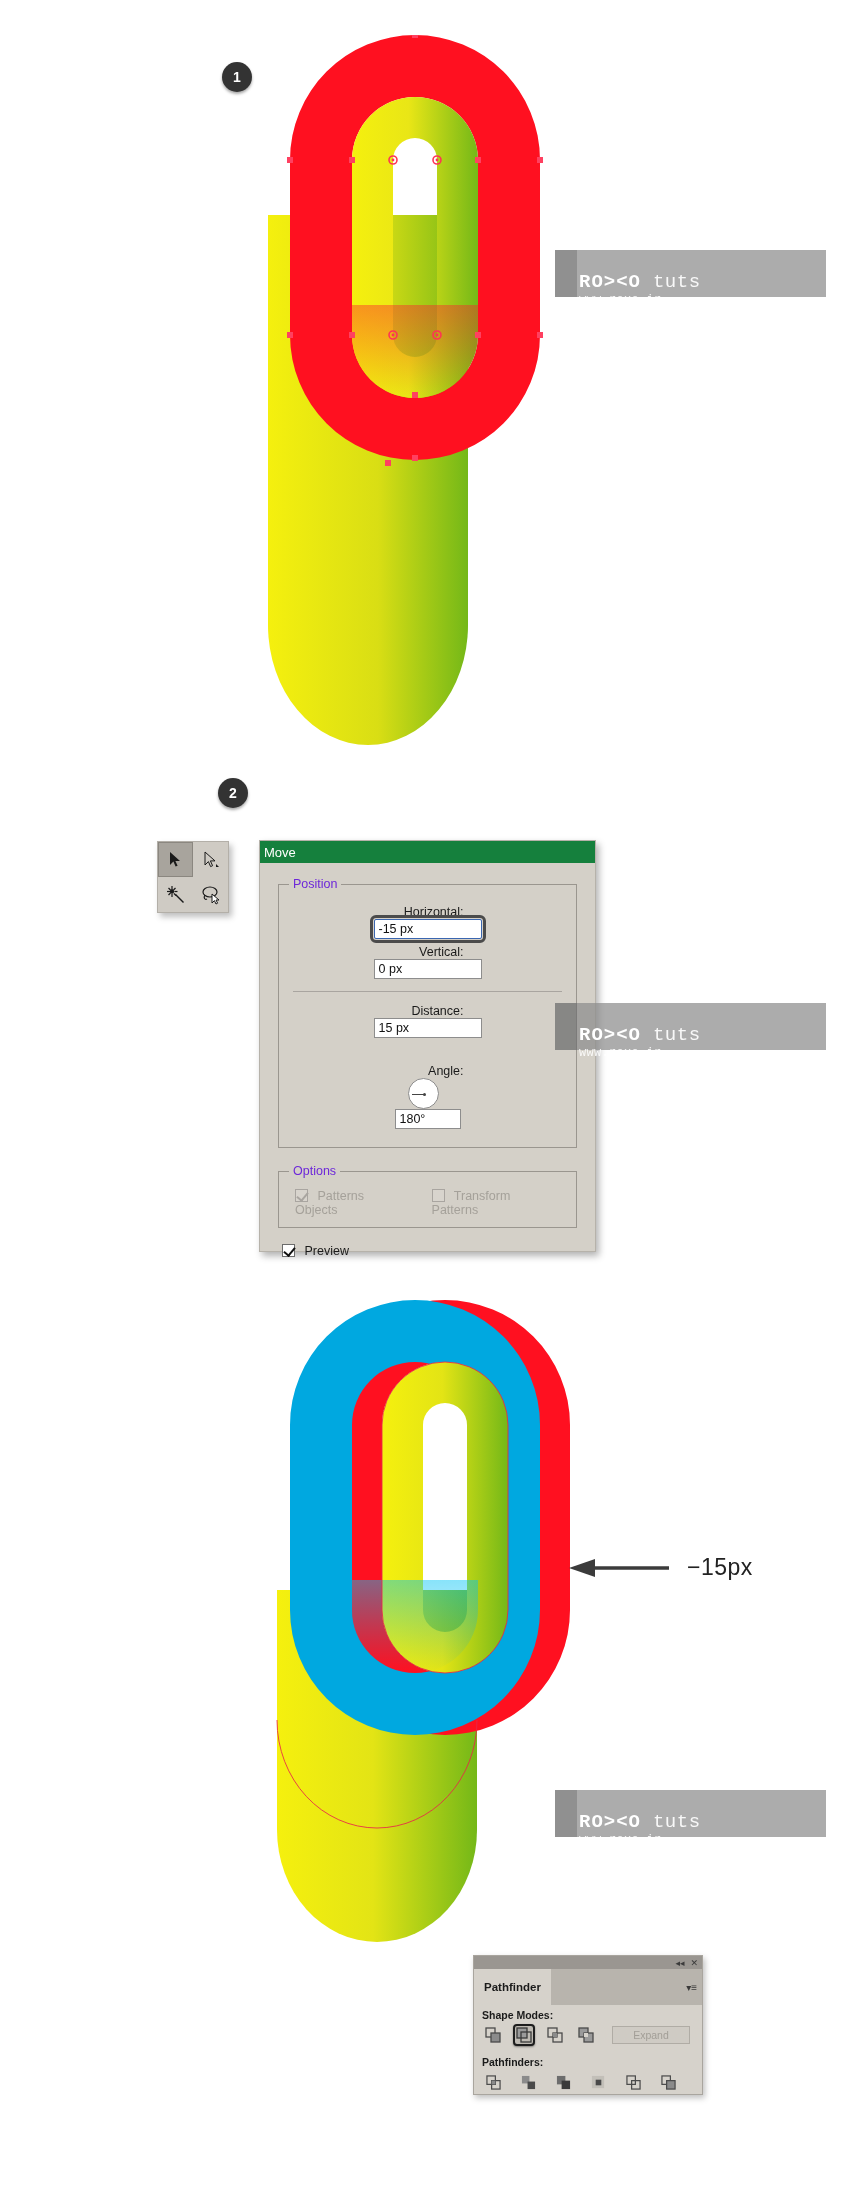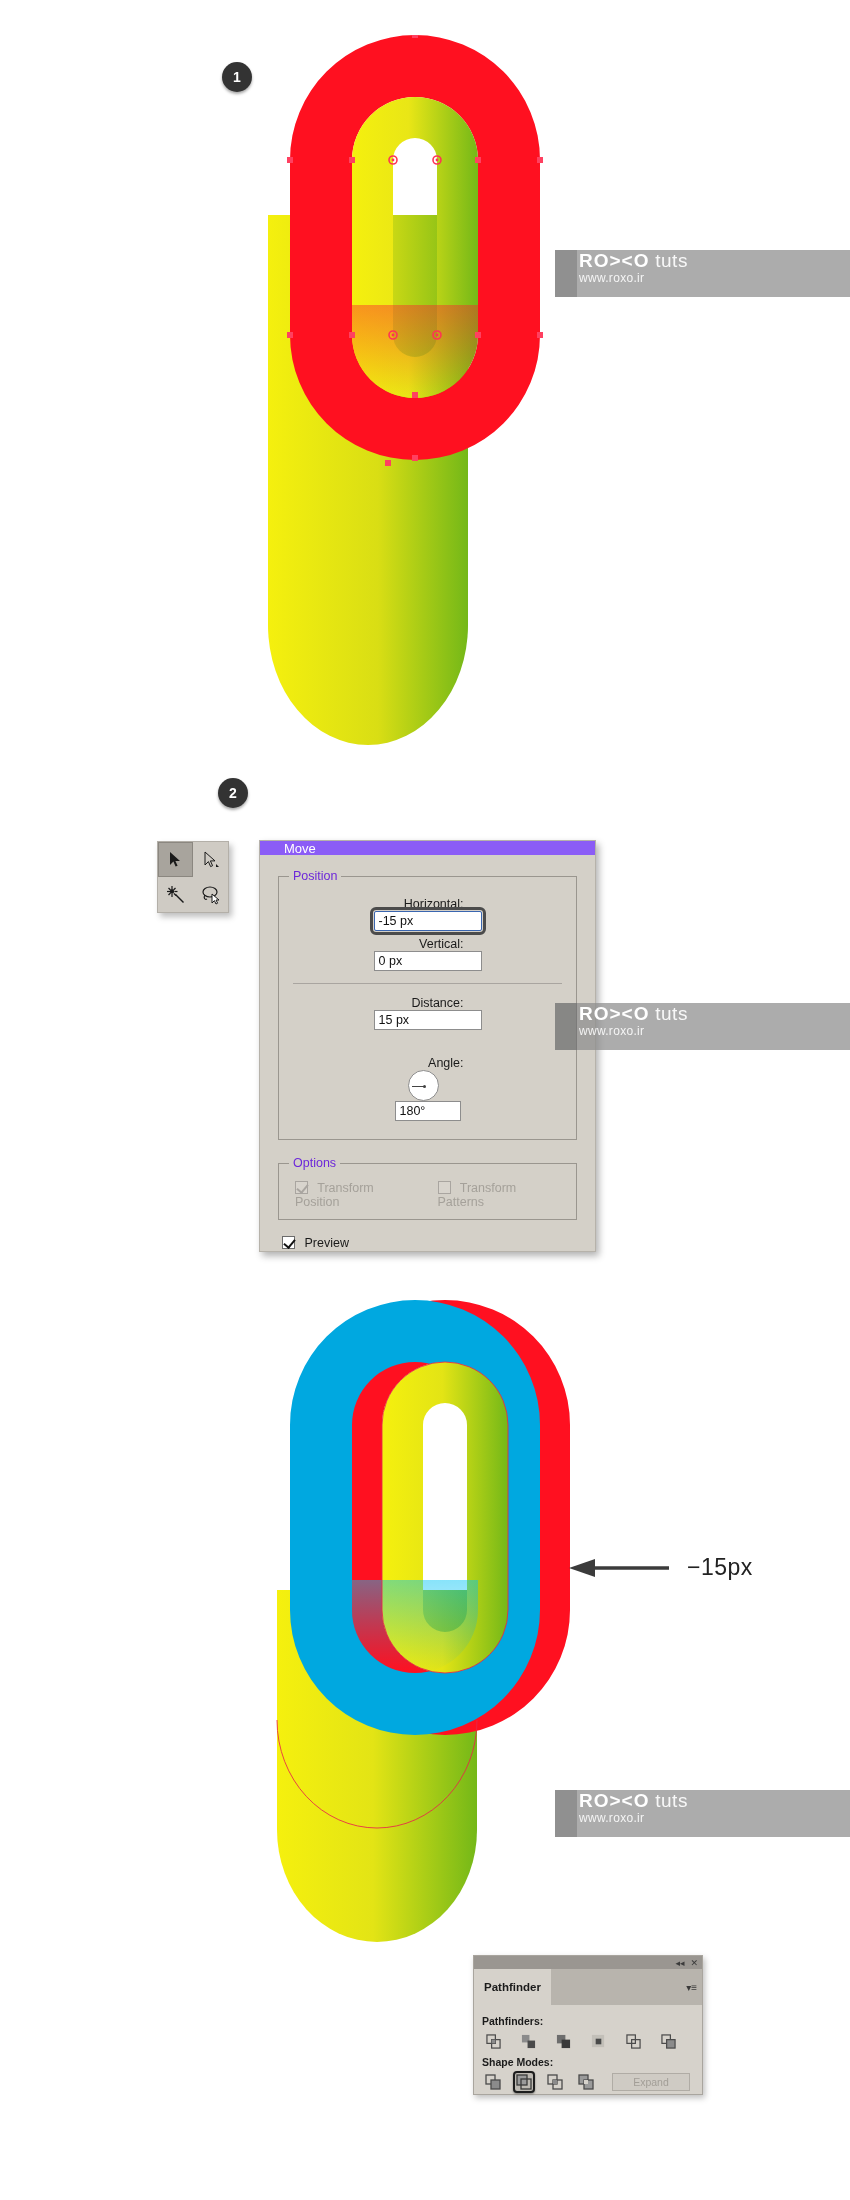--- a/index.html
+++ b/index.html
@@ -21,26 +21,27 @@
     font-size:14px;font-weight:bold;
     display:flex;align-items:center;justify-content:center;
     box-shadow:0 2px 3px rgba(0,0,0,.35);
     z-index:40;
   }
 
   
   .watermark{
     position:absolute;
     left:555px;
-    width:295px;
+    width:271px;
     height:47px;
     background:rgba(140,140,140,.72);
     z-index:60;
-    padding:0 0 0 24px;
+    padding:22px 0 0 24px;
     color:#ffffff;
+    font-family:Liberation Mono, monospace;
   }
   .wm-tab{
     position:absolute;
     left:0px; top:0px;
     width:22px;height:47px;
     background:rgba(80,80,80,.30);
   }
   .wm-line1{
     font-size:19px;
     letter-spacing:.5px;
@@ -66,25 +67,25 @@
     left:259px; top:840px;
     width:337px; height:412px;
     background:#d4d0c8;
     border:1px solid #b6b2aa;
     box-shadow:3px 4px 7px rgba(0,0,0,.30);
     z-index:50;
     font-size:12.5px;
     color:#1a1a1a;
   }
   .dialog-title{
-    height:14px;
-    background:#8b5cf6;
+    height:22px;
+    background:#15803d;
     color:#ffffff;
     display:flex;align-items:center;
-    padding-left:24px;
+    padding-left:4px;
     font-size:13px;
   }
   .dialog-body{ padding:14px 18px 0 18px; position:relative;}
   fieldset.group{
     border:1px solid #9a968f;
     margin:0 0 16px 0;
     padding:8px 10px 12px 10px;
   }
   fieldset.group legend{
     padding:0 4px; font-size:12.5px; color:#6d28d9;
@@ -408,21 +409,21 @@
         </div>
         <input class="tf" style="width: 66px;" type="text" value="180°">
       </div>
     </fieldset>
 
     <fieldset class="group" style="padding-bottom:8px;">
       <legend>Options</legend>
       <div class="opt-inline">
         <span>
           <span class="chk dis checked"></span>
-          <span class="disabled-text">Transform Position</span>
+          <span class="disabled-text">Patterns Objects</span>
         </span>
         <span>
           <span class="chk dis"></span>
           <span class="disabled-text">Transform Patterns</span>
         </span>
       </div>
     </fieldset>
 
     <div class="preview-row">
       <span class="chk checked"></span>
@@ -527,20 +528,53 @@
     <span>◂◂</span>
     <span>✕</span>
   </div>
   <div class="pf-tabbar">
     <div class="pf-tab">Pathfinder</div>
     <div class="pf-tabfill">
       <span style="font-size:10px;color:#3a3a3a;">▾≡</span>
     </div>
   </div>
 
+  <div class="pf-section">
+    <div class="pf-label">Shape Modes:</div>
+    <div class="pf-icons">
+      <div class="pf-ico">
+        <svg width="16" height="16" viewBox="0 0 16 16">
+          <rect x="1" y="1" width="9" height="9" fill="none" stroke="#4a4a4a" stroke-width="1.3"></rect>
+          <rect x="6" y="6" width="9" height="9" fill="#8b8b8b" stroke="#4a4a4a" stroke-width="1.3"></rect>
+        </svg>
+      </div>
+      <div class="pf-ico selected">
+        <svg width="16" height="16" viewBox="0 0 16 16">
+          <rect x="1" y="1" width="10" height="10" fill="#9a9a9a" stroke="#3a3a3a" stroke-width="1.3"></rect>
+          <rect x="5" y="5" width="10" height="10" fill="none" stroke="#3a3a3a" stroke-width="1.3"></rect>
+        </svg>
+      </div>
+      <div class="pf-ico">
+        <svg width="16" height="16" viewBox="0 0 16 16">
+          <rect x="1" y="1" width="9" height="9" fill="none" stroke="#4a4a4a" stroke-width="1.3"></rect>
+          <rect x="6" y="6" width="9" height="9" fill="none" stroke="#4a4a4a" stroke-width="1.3"></rect>
+          <rect x="6" y="6" width="4" height="4" fill="#8b8b8b"></rect>
+        </svg>
+      </div>
+      <div class="pf-ico">
+        <svg width="16" height="16" viewBox="0 0 16 16">
+          <rect x="1" y="1" width="9" height="9" fill="#9a9a9a" stroke="#4a4a4a" stroke-width="1.3"></rect>
+          <rect x="6" y="6" width="9" height="9" fill="#9a9a9a" stroke="#4a4a4a" stroke-width="1.3"></rect>
+          <rect x="6" y="6" width="4" height="4" fill="#d6d2cb"></rect>
+        </svg>
+      </div>
+      <div class="pf-expand">Expand</div>
+    </div>
+  </div>
+
   <div class="pf-section" style="margin-top:6px;">
     <div class="pf-label">Pathfinders:</div>
     <div class="pf-icons" style="gap:13px;">
       <div class="pf-ico">
         <svg width="15" height="15" viewBox="0 0 16 16">
           <rect x="1" y="1" width="9" height="9" fill="none" stroke="#4a4a4a" stroke-width="1.3"></rect>
           <rect x="6" y="6" width="9" height="9" fill="none" stroke="#4a4a4a" stroke-width="1.3"></rect>
           <rect x="6" y="6" width="4" height="4" fill="#8b8b8b"></rect>
         </svg>
       </div>
@@ -569,46 +603,13 @@
         </svg>
       </div>
       <div class="pf-ico">
         <svg width="15" height="15" viewBox="0 0 16 16">
           <rect x="1" y="1" width="9" height="9" fill="none" stroke="#4a4a4a" stroke-width="1.3"></rect>
           <rect x="6" y="6" width="9" height="9" fill="#8b8b8b" stroke="#4a4a4a" stroke-width="1.3"></rect>
         </svg>
       </div>
     </div>
   </div>
-
-  <div class="pf-section">
-    <div class="pf-label">Shape Modes:</div>
-    <div class="pf-icons">
-      <div class="pf-ico">
-        <svg width="16" height="16" viewBox="0 0 16 16">
-          <rect x="1" y="1" width="9" height="9" fill="none" stroke="#4a4a4a" stroke-width="1.3"></rect>
-          <rect x="6" y="6" width="9" height="9" fill="#8b8b8b" stroke="#4a4a4a" stroke-width="1.3"></rect>
-        </svg>
-      </div>
-      <div class="pf-ico selected">
-        <svg width="16" height="16" viewBox="0 0 16 16">
-          <rect x="1" y="1" width="10" height="10" fill="#9a9a9a" stroke="#3a3a3a" stroke-width="1.3"></rect>
-          <rect x="5" y="5" width="10" height="10" fill="none" stroke="#3a3a3a" stroke-width="1.3"></rect>
-        </svg>
-      </div>
-      <div class="pf-ico">
-        <svg width="16" height="16" viewBox="0 0 16 16">
-          <rect x="1" y="1" width="9" height="9" fill="none" stroke="#4a4a4a" stroke-width="1.3"></rect>
-          <rect x="6" y="6" width="9" height="9" fill="none" stroke="#4a4a4a" stroke-width="1.3"></rect>
-          <rect x="6" y="6" width="4" height="4" fill="#8b8b8b"></rect>
-        </svg>
-      </div>
-      <div class="pf-ico">
-        <svg width="16" height="16" viewBox="0 0 16 16">
-          <rect x="1" y="1" width="9" height="9" fill="#9a9a9a" stroke="#4a4a4a" stroke-width="1.3"></rect>
-          <rect x="6" y="6" width="9" height="9" fill="#9a9a9a" stroke="#4a4a4a" stroke-width="1.3"></rect>
-          <rect x="6" y="6" width="4" height="4" fill="#d6d2cb"></rect>
-        </svg>
-      </div>
-      <div class="pf-expand">Expand</div>
-    </div>
-  </div>
 </div>
 
 </body></html>

